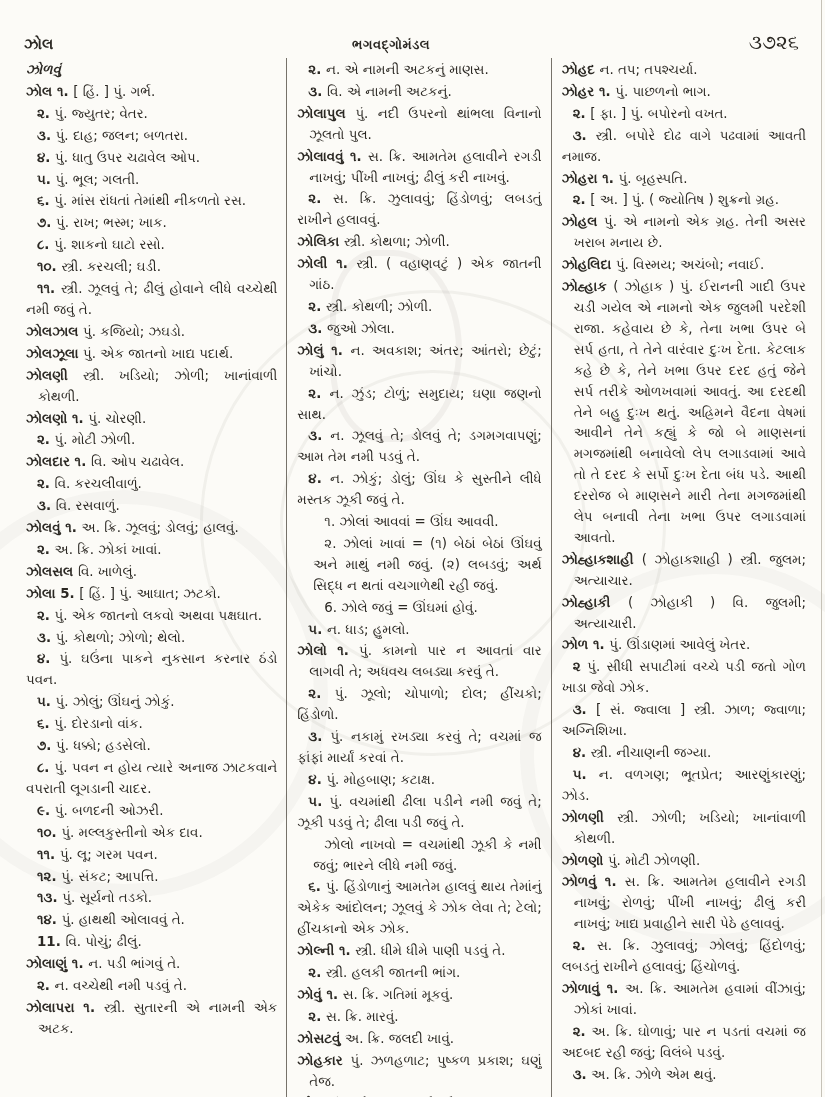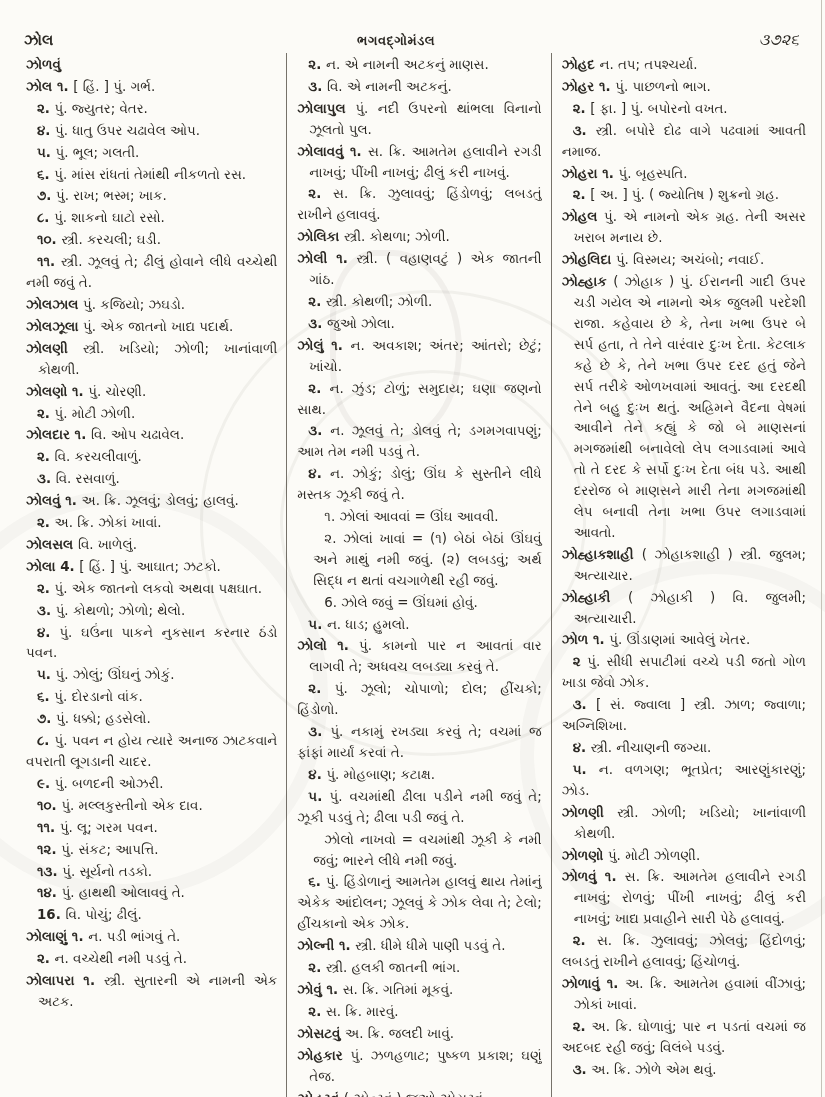--- a/index.html
+++ b/index.html
@@ -24,40 +24,40 @@
   .wm.w4{left:520px;top:560px;width:360px;height:360px;border-width:14px;border-color:rgba(60,55,45,.035);}
   .wm.w5{left:330px;top:250px;width:120px;height:180px;border-width:6px;border-color:rgba(60,55,45,.06);border-radius:40% 60% 55% 45%;}
   .edge{position:absolute;right:3px;top:0;width:1px;height:1097px;background:#c6c2b8;}
 
   .header{
     display:flex;justify-content:space-between;align-items:baseline;
     padding:30px 26px 0 24px;
   }
   .header .gw{font-weight:bold;font-size:15px;}
   .header .title{font-weight:bold;font-size:13px;letter-spacing:.5px;transform:translateX(-10px);}
-  .header .pgno{font-size:16px;font-style:italic;}
+  .header .pgno{font-size:20px;}
 
   .columns{
     display:grid;
     grid-template-columns:1fr 1fr 1fr;
     margin:4px 10px 0 22px;
   }
   .col{
     padding:2px 9px 0 4px;
     box-sizing:border-box;
   }
   .col.mid{border-left:1px solid #76726a;padding-left:10px;}
   .para{
     margin:0 0 1px 0;
     font-size:13.4px;
     line-height:1.56;
     text-align:justify;
   }
   .para b{font-weight:bold;}
-  .para.guide{font-weight:bold;}
+  .para.guide{font-weight:bold;font-style:italic;}
   .para.entry{padding-left:12px;text-indent:-12px;}
   .para.sense{text-indent:11px;}
   .para.idiom{padding-left:16px;text-indent:11px;}
 </style>
 </head>
 <body>
 
 <div class="page">
 
   <div>
@@ -72,53 +72,54 @@
     <span class="gw">ઝોલ</span>
     <span class="title">ભગવદ્ગોમંડલ</span>
     <span class="pgno">૩૭૨૬</span>
   </div>
 
   <div class="columns">
     <div class="col">
         <p class="para guide"><b>ઝોળવું</b></p>
         <p class="para entry"><b>ઝોલ ૧. </b>[ હિં. ] પું. ગર્ભ.</p>
         <p class="para sense"><b>૨. </b>પું. જ્યુતર; વેતર.</p>
+        <p class="para sense"><b>૩. </b>પું. દાહ; જલન; બળતરા.</p>
         <p class="para sense"><b>૪. </b>પું. ધાતુ ઉપર ચઢાવેલ ઓપ.</p>
         <p class="para sense"><b>૫. </b>પું. ભૂલ; ગલતી.</p>
         <p class="para sense"><b>૬. </b>પું. માંસ રાંધતાં તેમાંથી નીકળતો રસ.</p>
         <p class="para sense"><b>૭. </b>પું. રાખ; ભસ્મ; ખાક.</p>
         <p class="para sense"><b>૮. </b>પું. શાકનો ઘાટો રસો.</p>
         <p class="para sense"><b>૧૦. </b>સ્ત્રી. કરચલી; ઘડી.</p>
         <p class="para sense"><b>૧૧. </b>સ્ત્રી. ઝૂલવું તે; ઢીલું હોવાને લીધે વચ્ચેથી નમી જવું તે.</p>
         <p class="para entry"><b>ઝોલઝાલ </b>પું. કજિયો; ઝઘડો.</p>
         <p class="para entry"><b>ઝોલઝૂલા </b>પું. એક જાતનો ખાદ્ય પદાર્થ.</p>
         <p class="para entry"><b>ઝોલણી </b>સ્ત્રી. ખડિયો; ઝોળી; ખાનાંવાળી કોથળી.</p>
         <p class="para entry"><b>ઝોલણો ૧. </b>પું. ચોરણી.</p>
         <p class="para sense"><b>૨. </b>પું. મોટી ઝોળી.</p>
         <p class="para entry"><b>ઝોલદાર ૧. </b>વિ. ઓપ ચઢાવેલ.</p>
         <p class="para sense"><b>૨. </b>વિ. કરચલીવાળું.</p>
         <p class="para sense"><b>૩. </b>વિ. રસવાળું.</p>
         <p class="para entry"><b>ઝોલવું ૧. </b>અ. ક્રિ. ઝૂલવું; ડોલવું; હાલવું.</p>
         <p class="para sense"><b>૨. </b>અ. ક્રિ. ઝોકાં ખાવાં.</p>
         <p class="para entry"><b>ઝોલસલ </b>વિ. ખાળેલું.</p>
-        <p class="para entry"><b>ઝોલા 4. </b>[ હિં. ] પું. આઘાત; ઝટકો.</p>
+        <p class="para entry"><b>ઝોલા 5. </b>[ હિં. ] પું. આઘાત; ઝટકો.</p>
         <p class="para sense"><b>૨. </b>પું. એક જાતનો લકવો અથવા પક્ષઘાત.</p>
         <p class="para sense"><b>૩. </b>પું. કોથળો; ઝોળો; થેલો.</p>
         <p class="para sense"><b>૪. </b>પું. ઘઉંના પાકને નુકસાન કરનાર ઠંડો પવન.</p>
         <p class="para sense"><b>૫. </b>પું. ઝોલું; ઊંઘનું ઝોકું.</p>
         <p class="para sense"><b>૬. </b>પું. દોરડાનો વાંક.</p>
         <p class="para sense"><b>૭. </b>પું. ધક્કો; હડસેલો.</p>
         <p class="para sense"><b>૮. </b>પું. પવન ન હોય ત્યારે અનાજ ઝાટકવાને વપરાતી લૂગડાની ચાદર.</p>
         <p class="para sense"><b>૯. </b>પું. બળદની ઓઝરી.</p>
         <p class="para sense"><b>૧૦. </b>પું. મલ્લકુસ્તીનો એક દાવ.</p>
         <p class="para sense"><b>૧૧. </b>પું. લૂ; ગરમ પવન.</p>
         <p class="para sense"><b>૧૨. </b>પું. સંકટ; આપત્તિ.</p>
         <p class="para sense"><b>૧૩. </b>પું. સૂર્યનો તડકો.</p>
         <p class="para sense"><b>૧૪. </b>પું. હાથથી ઓલાવવું તે.</p>
-        <p class="para sense"><b>16. </b>વિ. પોચું; ઢીલું.</p>
+        <p class="para sense"><b>11. </b>વિ. પોચું; ઢીલું.</p>
         <p class="para entry"><b>ઝોલાણું ૧. </b>ન. પડી ભાંગવું તે.</p>
         <p class="para sense"><b>૨. </b>ન. વચ્ચેથી નમી પડવું તે.</p>
         <p class="para entry"><b>ઝોલાપરા ૧. </b>સ્ત્રી. સુતારની એ નામની એક અટક.</p>
       </div>
     <div class="col mid">
         <p class="para sense"><b>૨. </b>ન. એ નામની અટકનું માણસ.</p>
         <p class="para sense"><b>૩. </b>વિ. એ નામની અટકનું.</p>
         <p class="para entry"><b>ઝોલાપુલ </b>પું. નદી ઉપરનો થાંભલા વિનાનો ઝૂલતો પુલ.</p>
         <p class="para entry"><b>ઝોલાવવું ૧. </b>સ. ક્રિ. આમતેમ હલાવીને રગડી નાખવું; પીંખી નાખવું; ઢીલું કરી નાખવું.</p>
         <p class="para sense"><b>૨. </b>સ. ક્રિ. ઝુલાવવું; હિંડોળવું; લબડતું રાખીને હલાવવું.</p>

